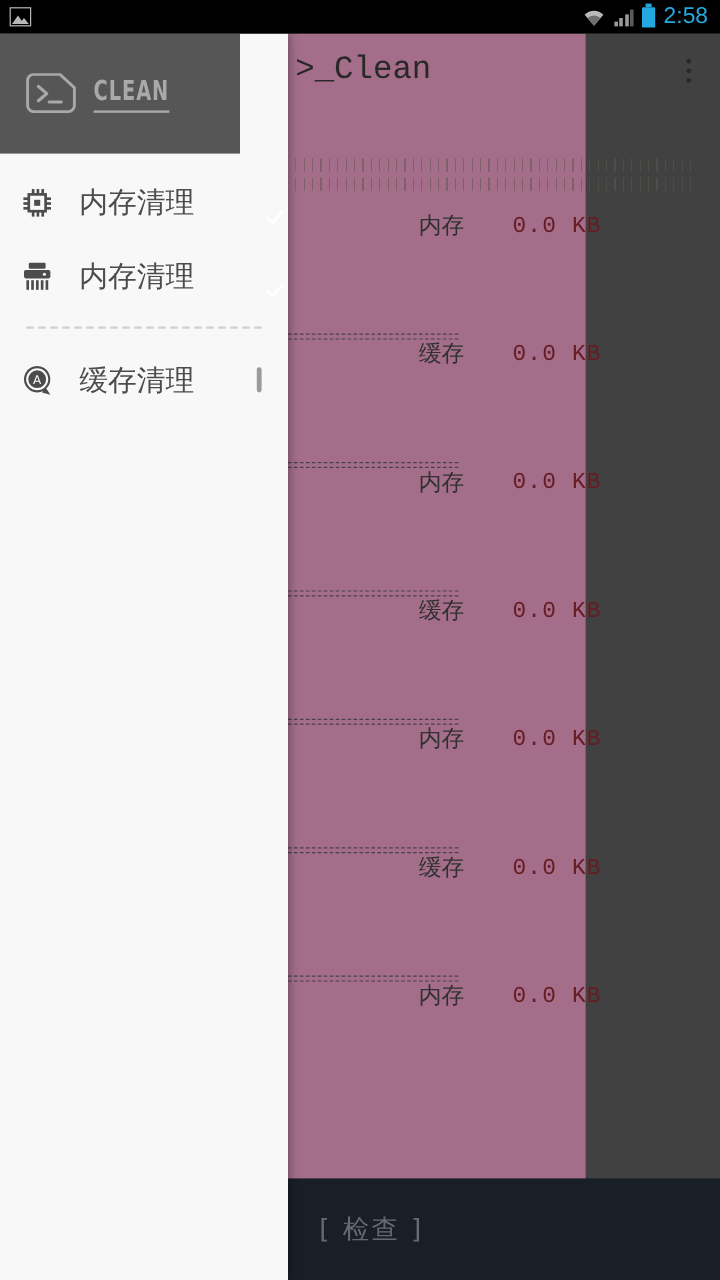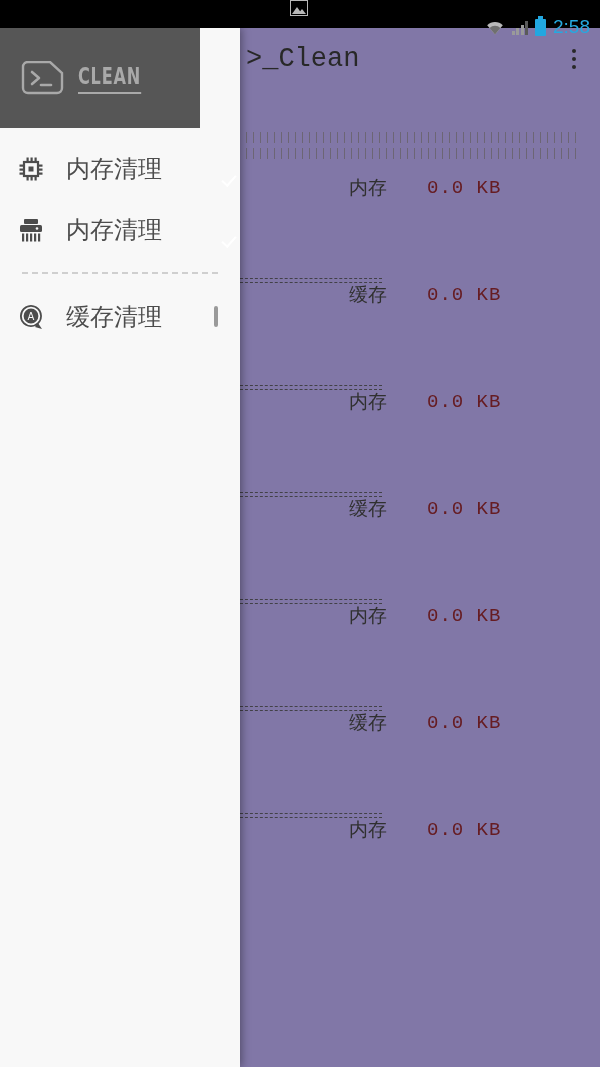--- a/index.html
+++ b/index.html
@@ -8,21 +8,21 @@
     background:#000;
     font-family:"Liberation Sans", sans-serif;
     overflow:hidden;
   }
   #screen { position:relative; width:600px; height:1067px; background:#636363; overflow:hidden; }
 
   
   .statusbar {
     position:absolute; top:0; left:0; width:600px; height:28px;
     background:#000; display:flex; align-items:center;
-    padding:0 10px 0 8px; z-index:60;flex-direction:column;
+    padding:0 10px 0 8px; z-index:60;
   }
   .sb-left { display:flex; align-items:center; gap:6px; }
   .sb-right { margin-left:auto; display:flex; align-items:center; gap:7px; }
   .gallery-ico { width:18px; height:16px; border:1.6px solid #b8b8b8; position:relative; }
   .gallery-ico::before {
     content:""; position:absolute; left:1px; bottom:1px;
     width:0; height:0;
     border-left:5px solid transparent; border-right:5px solid transparent;
     border-bottom:7px solid #b8b8b8;
   }
@@ -41,22 +41,22 @@
   .signal-ico i:nth-child(3){ height:10px; }
   .signal-ico i:nth-child(4){ height:14px; background:#5a5a5a; }
   .batt-ico { width:11px; height:17px; background:#22a7e0; position:relative; border-radius:1px; }
   .batt-ico::before {
     content:""; position:absolute; top:-3px; left:3px; width:5px; height:3px; background:#22a7e0;
   }
   .clock { color:#25a9e0; font-size:19px; letter-spacing:0px; font-family:"Liberation Sans", sans-serif; }
 
   
   .app-content {
-    position:absolute; top:28px; left:0; width:600px; height:1039px;
-    background:#c4b5fd; z-index:10;
+    position:absolute; top:28px; left:0; width:488px; height:1039px;
+    background:#f9a8d4; z-index:10;
   }
   .appbar {
     position:absolute; top:0; left:0; width:600px; height:62px;
     display:flex; align-items:center; padding:0 18px 0 246px;
   }
   .app-title {
     font-family:"Liberation Mono", "DejaVu Sans Mono", monospace;
     font-size:27px; color:#3e3e3e; letter-spacing:0px;
   }
   .overflow-dots {
@@ -236,20 +236,23 @@
         </div>
         <div class="list-row">
           <div class="row-sep"></div>
           <div class="row-body">
             <span class="row-label">内存</span>
             <span class="row-value">0.0 KB</span>
           </div>
         </div>
       </div>
 
+    <div class="bottombar">
+      <span class="bottombar-label">[ 检查 ]</span>
+    </div>
   </div>
 
   <div class="scrim"></div>
 
   <div class="drawer">
     <div class="drawer-header">
       <span class="logo-mark">
         <svg width="46" height="34" viewBox="0 0 46 34">
           <path d="M3 6 a5 5 0 0 1 5 -5 h22 l12 11 v15 a5 5 0 0 1 -5 5 h-29 a5 5 0 0 1 -5 -5 z" fill="none" stroke="#a9a9a9" stroke-width="2.4"></path>
           <path d="M12 11 l7 6 l-7 6" fill="none" stroke="#a9a9a9" stroke-width="2.6" stroke-linecap="round" stroke-linejoin="round"></path>

